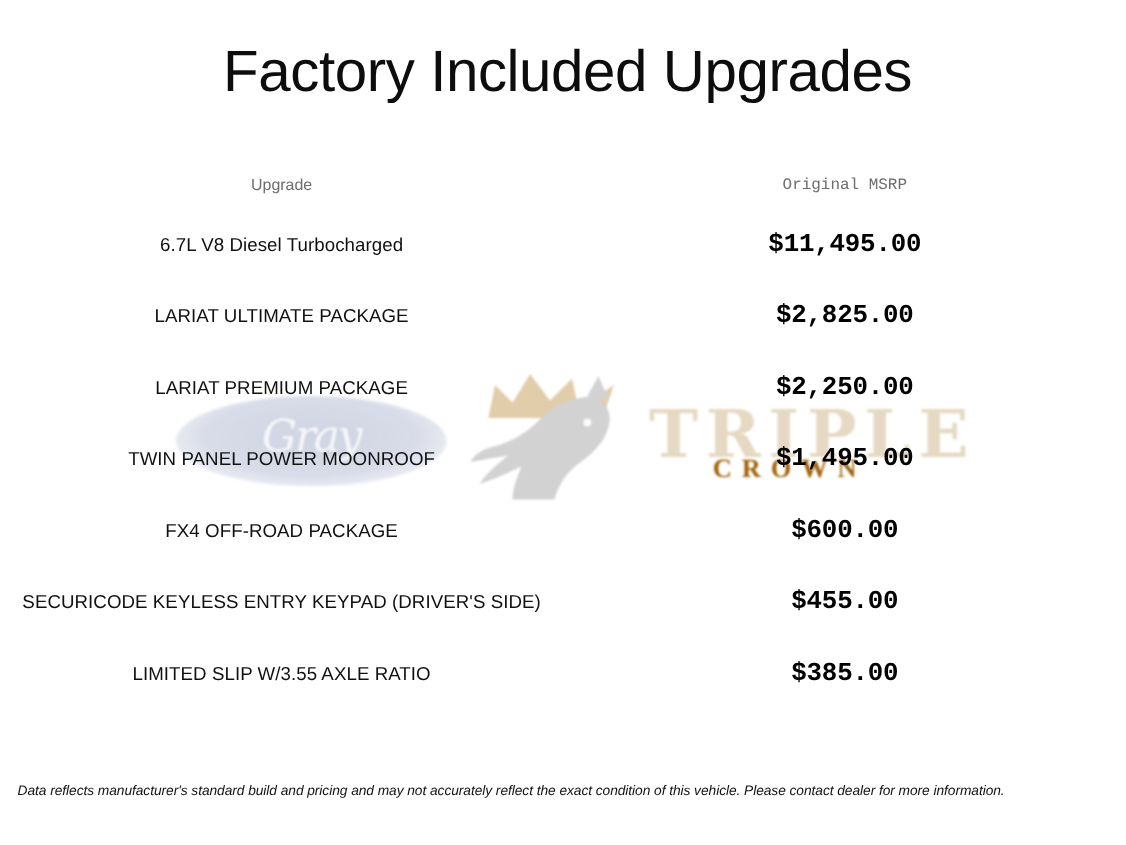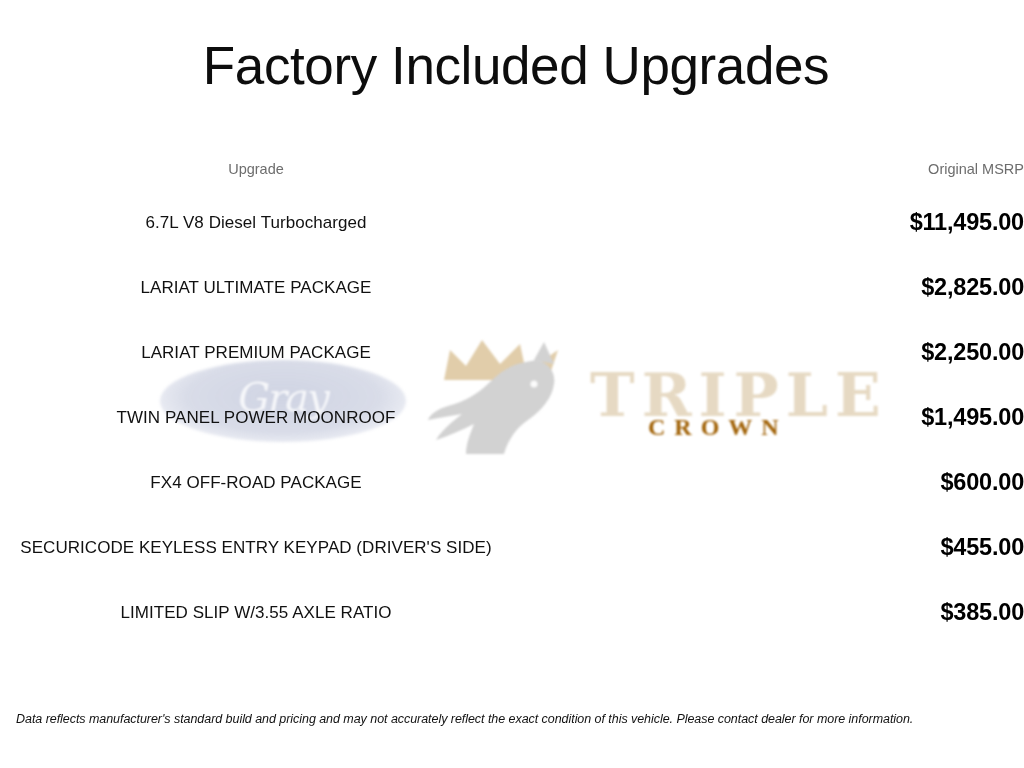--- a/index.html
+++ b/index.html
@@ -141,22 +141,23 @@
     height: 42px;
     font-weight: normal;
     font-size: 14.5px;
     color: #6d6d6d;
   }
   th.col-upgrade, td.cell-upgrade {
     text-align: center;
     padding-left: 16px;
   }
   th.col-msrp, td.cell-msrp {
-    text-align: right;
+    text-align: center;
     padding-right: 32px;
+    font-family: Liberation Mono, monospace;
   }
   #upgrades-table tbody tr {
     height: 65px;
   }
   td.cell-upgrade {
     font-size: 17px;
     font-weight: normal;
     color: #111111;
     letter-spacing: 0.05px;
     white-space: nowrap;

